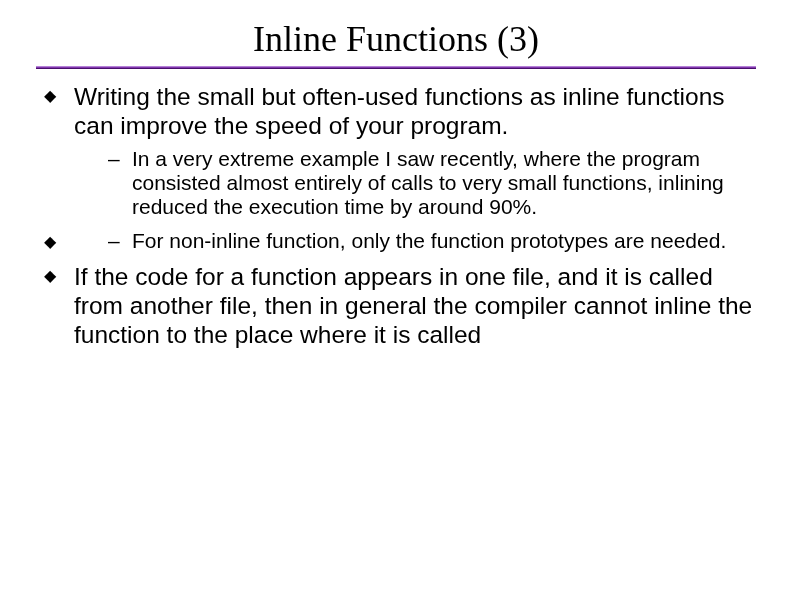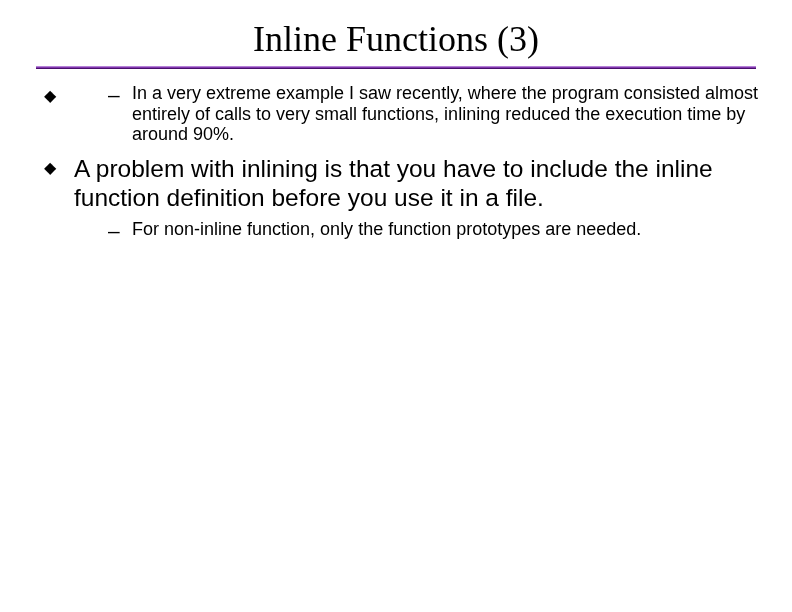--- a/index.html
+++ b/index.html
@@ -23,46 +23,49 @@
   ul.main > li { position: relative; padding-left: 34px; font-size: 24.5px; line-height: 1.18; margin-bottom: 4px; }
   ul.main > li::before {
     content: "◆";
     position: absolute;
     left: 4px;
     top: 4px;
     font-size: 16px;
     color: #000;
   }
   ul.sub { list-style: none; padding-left: 34px; margin-top: 6px; margin-bottom: 10px; }
-  ul.sub > li { position: relative; padding-left: 24px; font-size: 18px; line-height: 1.15; }
+  ul.sub > li { position: relative; padding-left: 24px; font-size: 21px; line-height: 1.15; }
   ul.sub > li::before {
     content: "–";
     position: absolute;
     left: 0;
     top: 0;
     font-size: 21px;
   }
 </style>
 </head>
 <body>
 
 <div class="slide">
   <h1 class="title">Inline Functions (3)</h1>
   <div class="rule"></div>
 
   <ul class="main">
     <li>
+      <span>Writing the small but often-used functions as inline functions can improve the speed of your program.</span>
       <ul class="sub">
         <li>
           <span>In a very extreme example I saw recently, where the program consisted almost entirely of calls to very small functions, inlining reduced the execution time by around 90%.</span>
         </li>
       </ul>
     </li>
     <li>
-      <span>A problem with inlining is that you have to include the inline function definition before you use it in a file.</span>
       <ul class="sub">
         <li>
           <span>For non-inline function, only the function prototypes are needed.</span>
         </li>
       </ul>
     </li>
+    <li>
+      <span>If the code for a function appears in one file, and it is called from another file, then in general the compiler cannot inline the function to the place where it is called</span>
+    </li>
   </ul>
 </div>
 
 </body></html>

